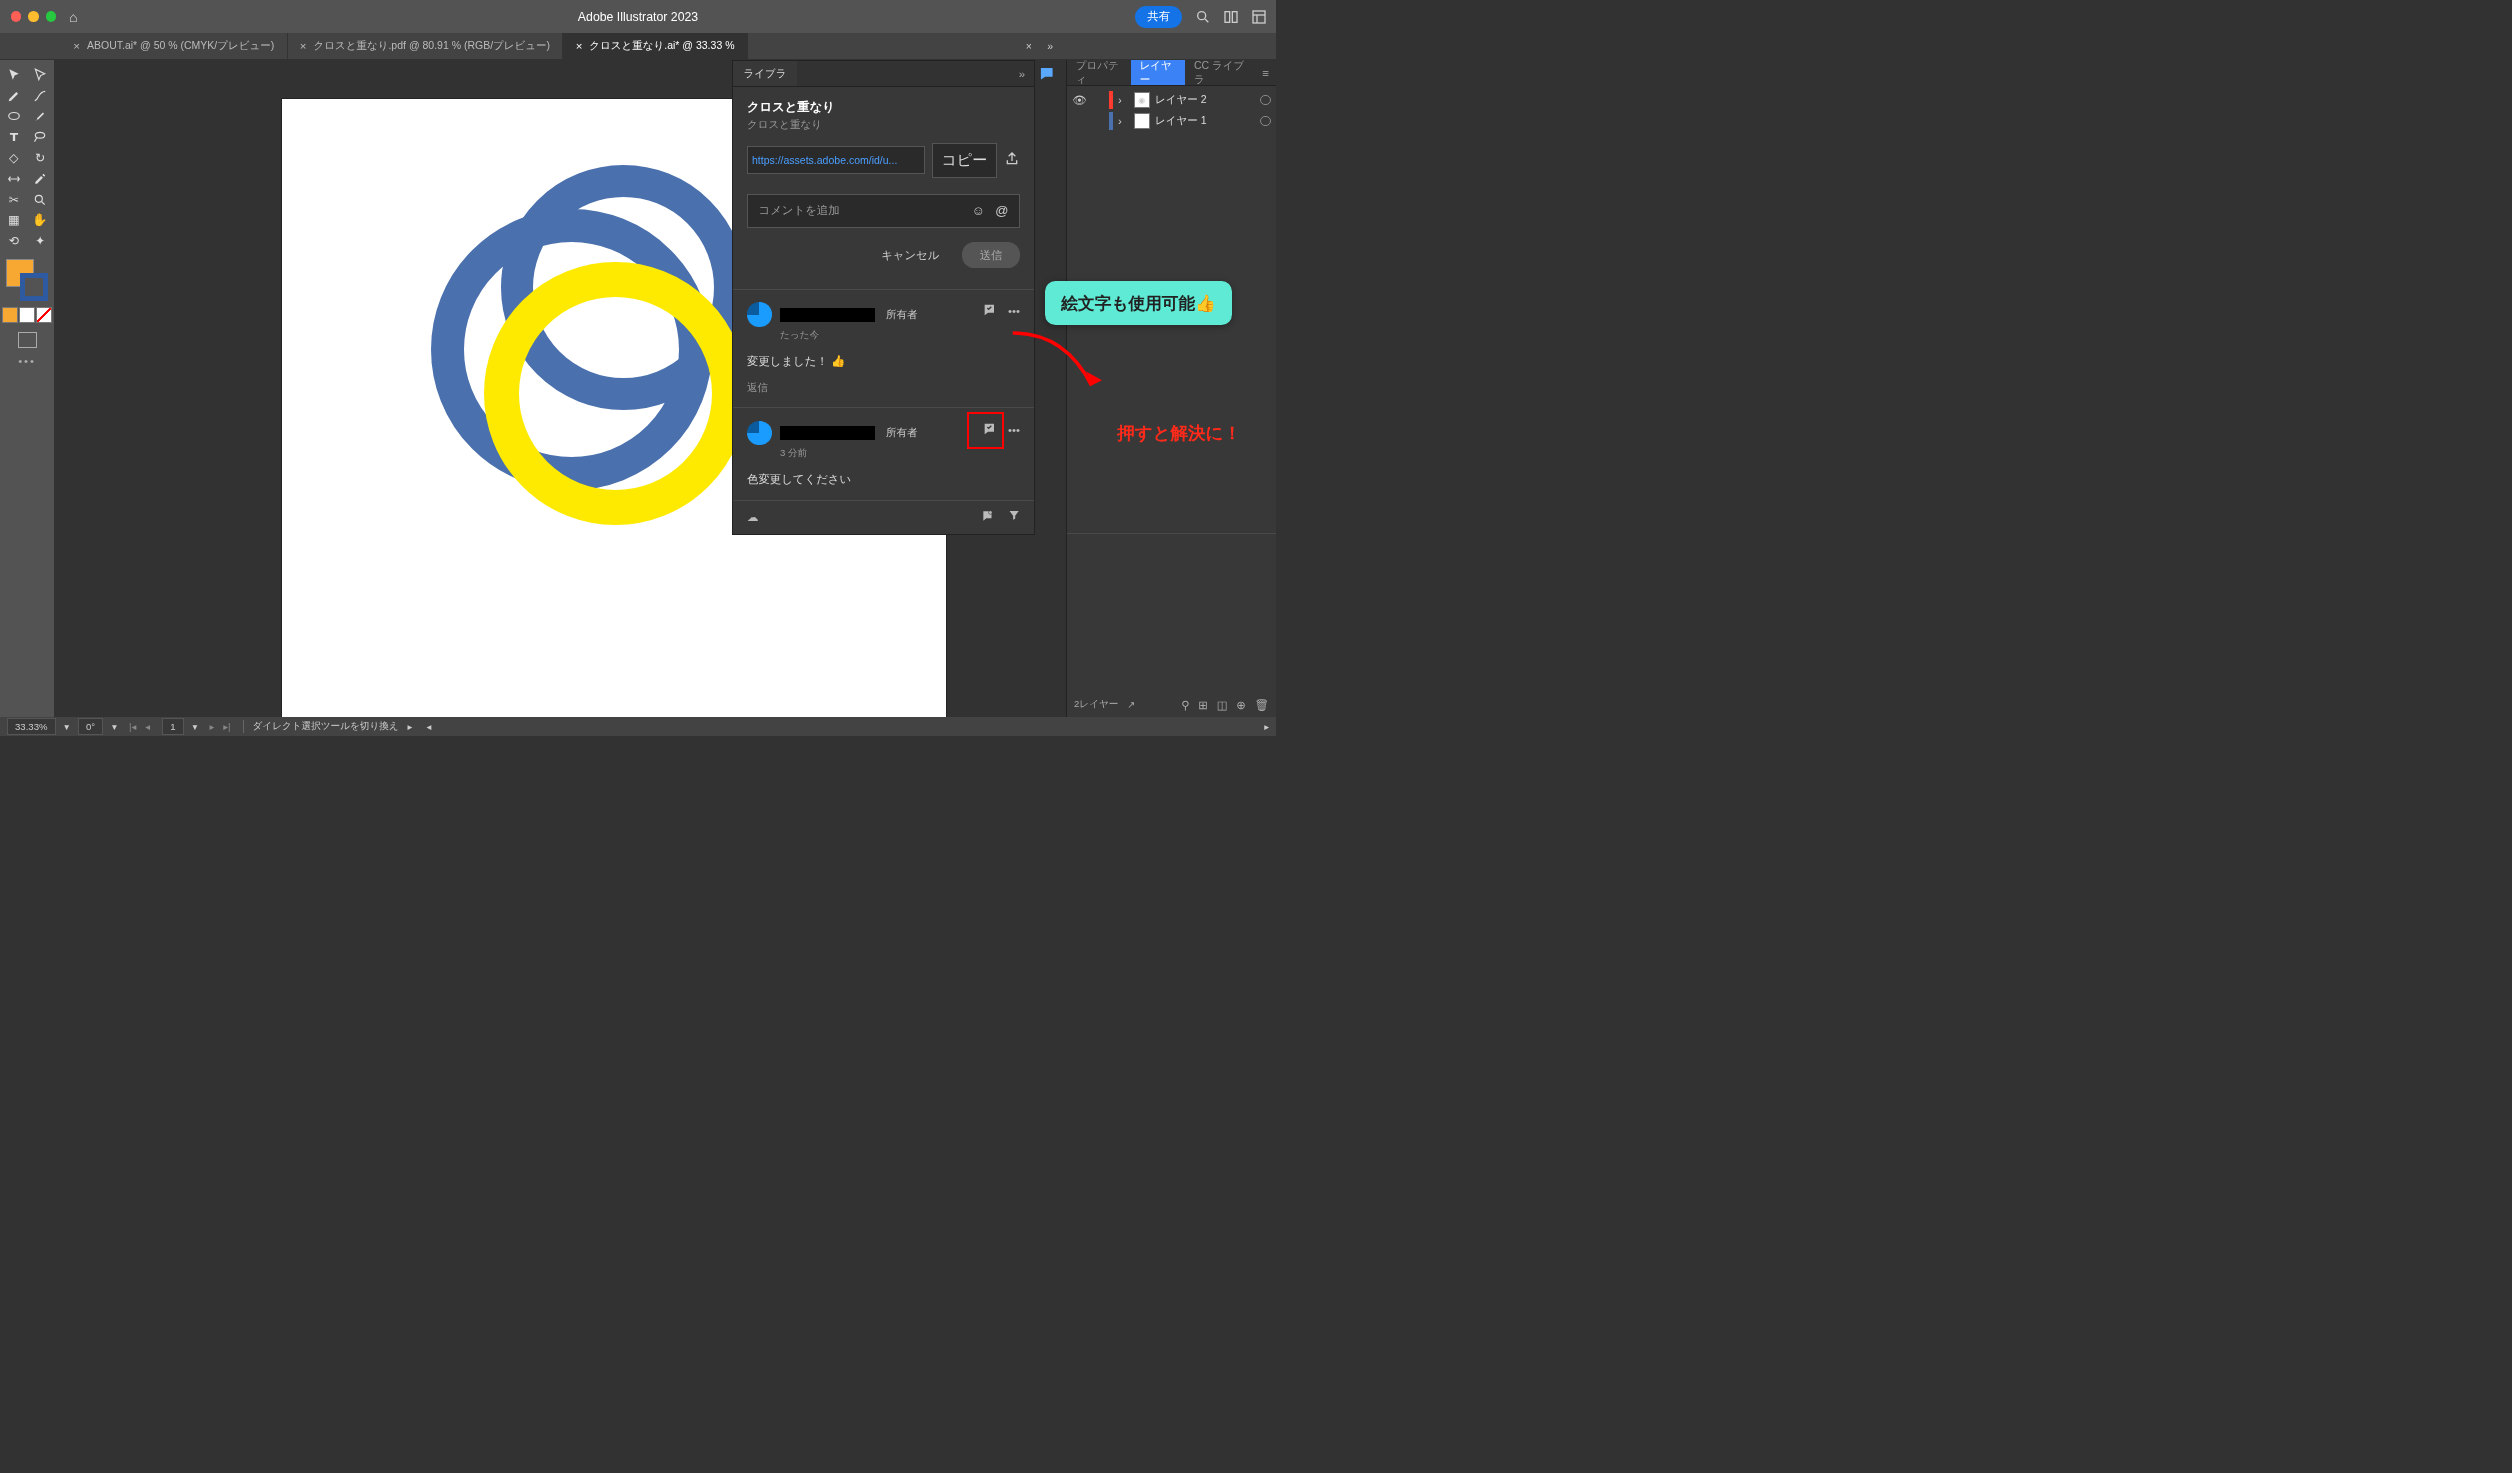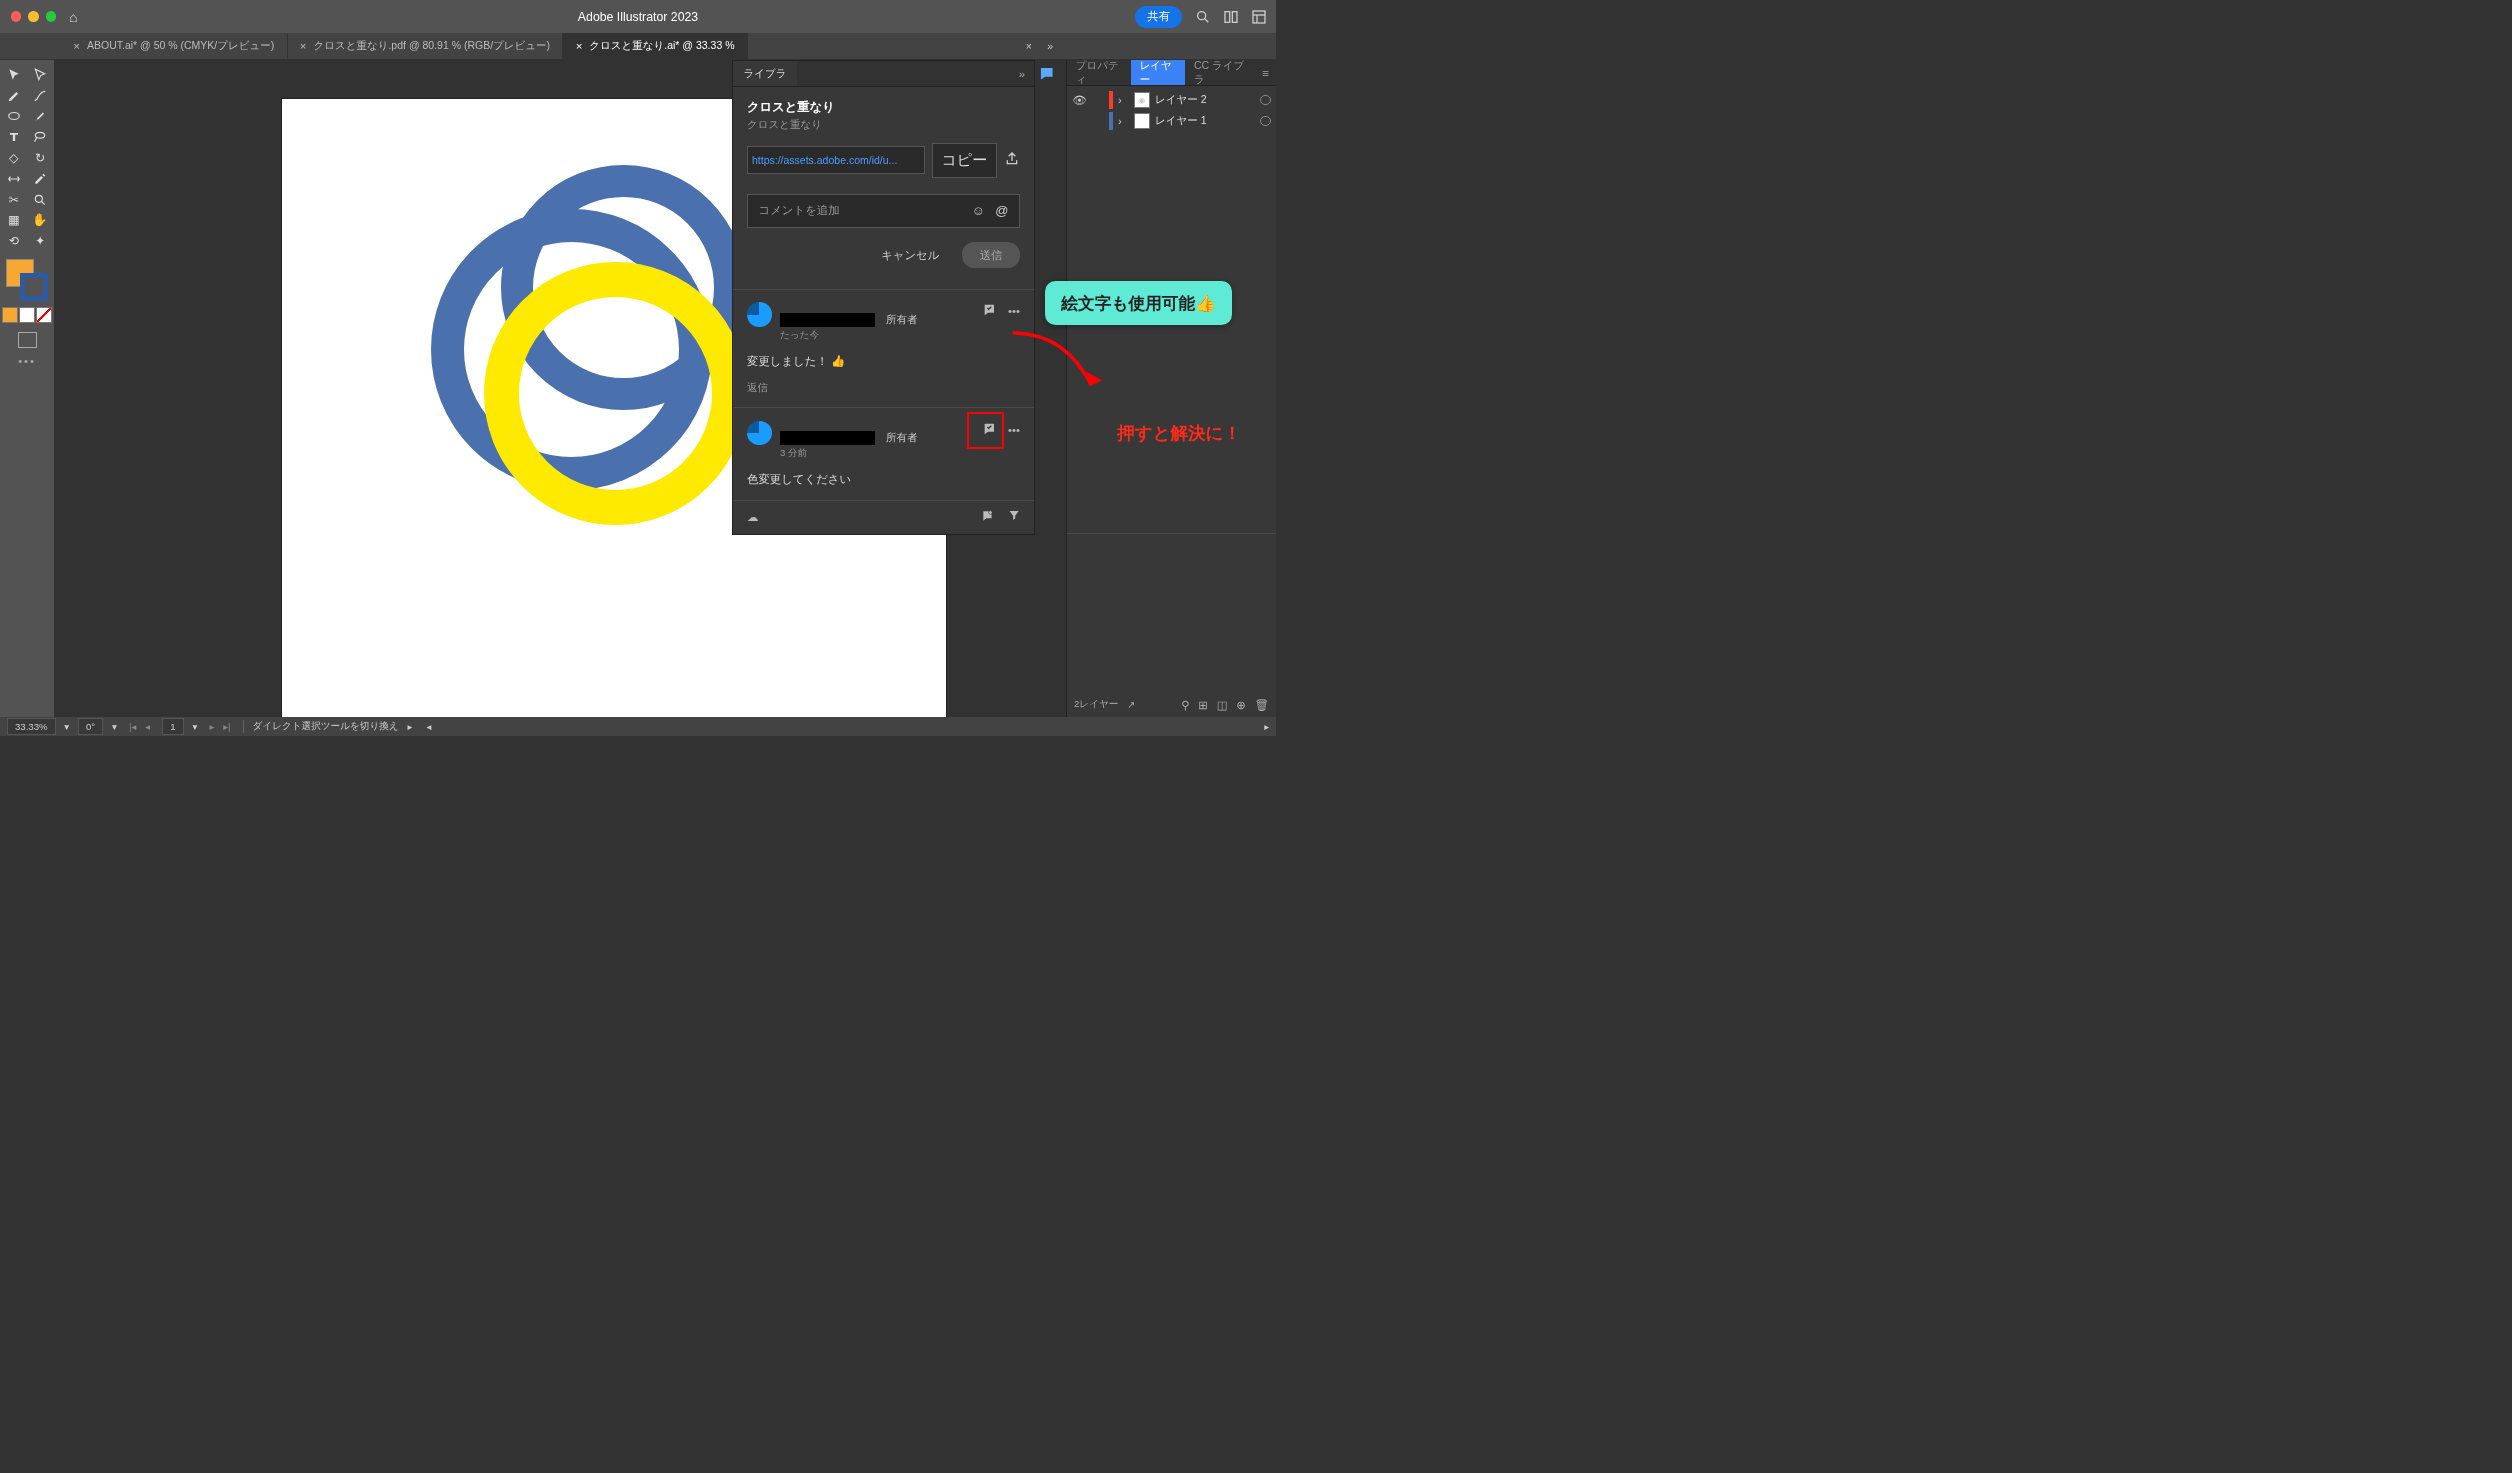--- a/index.html
+++ b/index.html
@@ -59,21 +59,21 @@
 .link-row { display: flex; gap: 7px; align-items: center; margin-bottom: 16px; }
 .link-input { flex: 1; background: #2a2a2a; border: 0.9px solid #555; padding: 7px 4px; color: #4b9fff; font-size: 10.5px; overflow: hidden; white-space: nowrap; }
 .copy-btn { background: #2a2a2a; border: 0.9px solid #555; padding: 7px 8.8px; color: #ddd; font-size: 15px; }
 .share-ic { color: #ccc; font-size: 14px; }
 .add-comment { background: #2a2a2a; border: 0.9px solid #555; padding: 8.8px 10.5px; display: flex; align-items: center; color: #999; font-size: 11.4px; margin-bottom: 8.8px; }
 .add-comment .icons { margin-left: auto; display: flex; gap: 10.5px; color: #ccc; font-size: 13px; }
 .action-row { display: flex; justify-content: flex-end; gap: 10.5px; padding: 5.3px 0 12.3px; }
 .btn-ghost { color: #ccc; font-size: 11.4px; padding: 5.3px 12.3px; }
 .btn-send { background: #555; color: #aaa; padding: 5.3px 17.5px; border-radius: 12.3px; font-size: 11.4px; }
 .comment-item { border-top: 0.9px solid #4a4a4a; padding: 12.3px 14px; position: relative; }
-.ci-head { display: flex; align-items: flex-end; gap: 8.8px; }
+.ci-head { display: flex; align-items: center; gap: 8.8px; }
 .avatar { width: 24.5px; height: 24.5px; border-radius: 50%; background: conic-gradient(#1a9cff 0 75%, #0b5c9e 75% 100%); flex-shrink: 0; }
 .name-blk { background: #000; width: 95px; height: 14px; }
 .role { color: #ccc; font-size: 10.5px; margin-left: 1.8px; }
 .ci-icons { position: absolute; right: 14px; top: 12.3px; display: flex; gap: 10.5px; align-items: center; color: #bbb; }
 .resolve { width: 16px; height: 16px; }
 .ci-time { color: #999; font-size: 9.6px; margin-left: 33px; margin-top: 1.8px; }
 .ci-text { color: #ddd; font-size: 11.4px; margin-top: 12.3px; }
 .ci-reply { color: #999; font-size: 10.5px; margin-top: 12.3px; }
 .red-box { position: absolute; border: 2.6px solid #ff0000; width: 37px; height: 37px; right: 30px; top: 3.5px; }
 .cp-foot { border-top: 0.9px solid #4a4a4a; padding: 8.8px 14px; display: flex; align-items: center; color: #bbb; }

